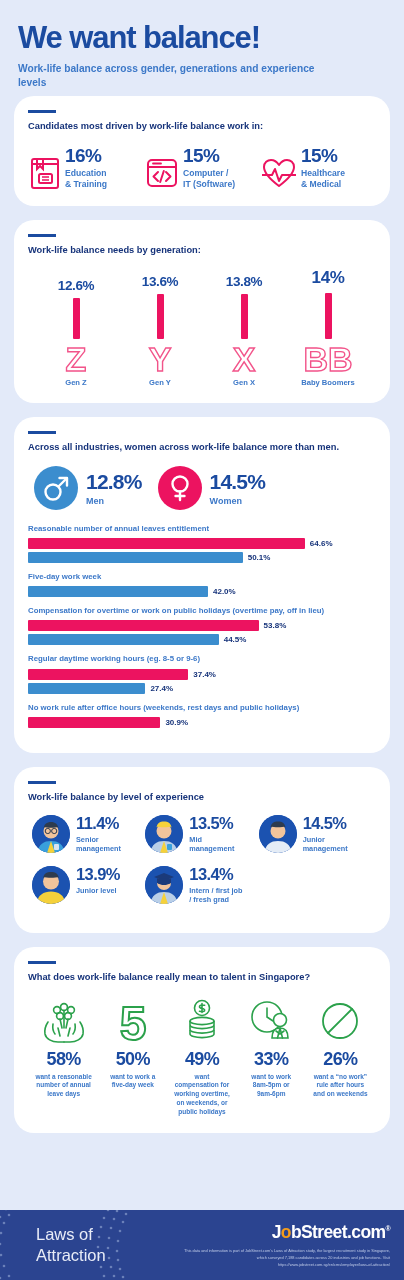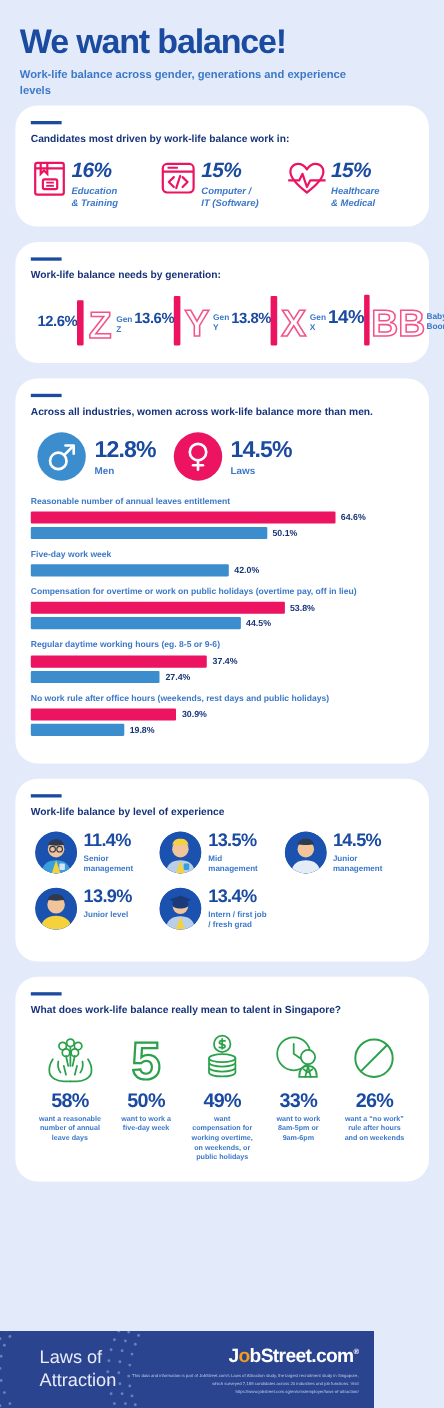--- a/index.html
+++ b/index.html
@@ -28,28 +28,28 @@
     background:#fff; border-radius:20px; margin:0 14px 14px 14px;
     padding:14px 14px 16px 14px;
   }
   .rule { width:28px; height:3px; background:#1B4BA0; margin-bottom:7px; }
   .card-title {
     font-size:9.3px; font-weight:bold; color:#16337A; line-height:1.35;
   }
 
   
   .ind-row { display:flex; margin-top:13px; padding:0 2px; gap:4px; }
-  .ind { display:flex; align-items:flex-start; gap:5px; flex:1;font-style:italic; }
+  .ind { display:flex; align-items:flex-end; gap:5px; flex:1; }
   .ind .txt { padding-top:1px; }
   .ind .pct { font-size:19px; font-weight:bold; color:#1B4BA0; line-height:1; letter-spacing:-0.6px; }
   .ind .lab { font-size:8.6px; font-weight:bold; color:#3C78C8; line-height:1.26; margin-top:3px; }
 
   
   .gen-row { display:flex; align-items:flex-end; margin-top:12px; padding:0 6px; }
-  .gen { flex:1; display:flex; flex-direction:row; align-items:center; }
+  .gen { flex:1; display:flex; flex-direction:column; align-items:center; }
   .gen .pct { font-size:13.5px; font-weight:bold; color:#1B4BA0; letter-spacing:-0.4px; margin-bottom:5px; }
   .gen .bar { width:7px; background:#EC1360; border-radius:1px; }
   .gen .glyph { margin-top:3px; height:34px; display:flex; align-items:center; }
   .gen .glab { font-size:7.6px; font-weight:bold; color:#3C78C8; margin-top:2px; }
 
   
   .gender-row { display:flex; margin-top:12px; padding:0 6px; gap:16px; }
   .gender { display:flex; align-items:center; gap:8px; }
   .circle { width:44px; height:44px; border-radius:50%; display:flex; align-items:center; justify-content:center; flex:none; }
   .c-blue { background:#3B8DCE; }
@@ -76,21 +76,21 @@
 
   
   .mean-row { display:flex; margin-top:12px; padding:0 2px; gap:2px; }
   .mean { flex:1; display:flex; flex-direction:column; align-items:center; text-align:center; }
   .mean .ic { height:48px; display:flex; align-items:flex-end; justify-content:center; }
   .mean .pct { font-size:18px; font-weight:bold; color:#1B4BA0; margin-top:5px; letter-spacing:-0.6px; }
   .mean .lab { font-size:6.5px; font-weight:bold; color:#3C78C8; line-height:1.35; margin-top:3px; }
 
   
   .footer {
-    position:absolute; left:0; bottom:0; width:340px; height:70px;
+    position:absolute; left:0; bottom:0; width:404px; height:70px;
     background:#2B4490; overflow:hidden;
   }
   .loa {
     position:absolute; left:36px; top:14px;
     font-size:16.5px; color:#E8ECF7; line-height:1.25;
     font-family:"Liberation Sans", sans-serif;
   }
   .js-logo {
     position:absolute; right:14px; top:12px;
     font-size:17.5px; font-weight:bold; color:#fff; letter-spacing:-0.6px;
@@ -235,21 +235,21 @@
       <div class="gender">
         <div class="circle c-pink">
           <svg width="30" height="30" viewBox="0 0 30 30">
             <circle cx="15" cy="11" r="7.5" fill="none" stroke="#fff" stroke-width="2.4"></circle>
             <path d="M15 18.5 V27" stroke="#fff" stroke-width="2.4" stroke-linecap="round"></path>
             <path d="M10.5 23 H19.5" stroke="#fff" stroke-width="2.4" stroke-linecap="round"></path>
           </svg>
         </div>
         <div>
           <div class="pct">14.5%</div>
-          <div class="lab">Laws</div>
+          <div class="lab">Women</div>
         </div>
       </div>
     </div>
 
     <div class="chart">
 
     <div class="grp">
           <div class="grp-lab">Reasonable number of annual leaves entitlement</div>
           <div class="brow">
             <div class="bar f" style="width: 276.857px;"></div>
@@ -287,24 +287,20 @@
           <div class="brow">
             <div class="bar m" style="width: 117.429px;"></div>
             <div class="bval">27.4%</div>
           </div>
         </div>
         <div class="grp">
           <div class="grp-lab">No work rule after office hours (weekends, rest days and public holidays)</div>
           <div class="brow">
             <div class="bar f" style="width: 132.429px;"></div>
             <div class="bval">30.9%</div>
-          </div>
-          <div class="brow">
-            <div class="bar m" style="width: 84.8571px;"></div>
-            <div class="bval">19.8%</div>
           </div>
         </div>
       </div>
   </div>
 
   <div class="card">
     <div class="rule"></div>
     <div class="card-title">Work-life balance by level of experience</div>
     <div class="exp-grid">
 

